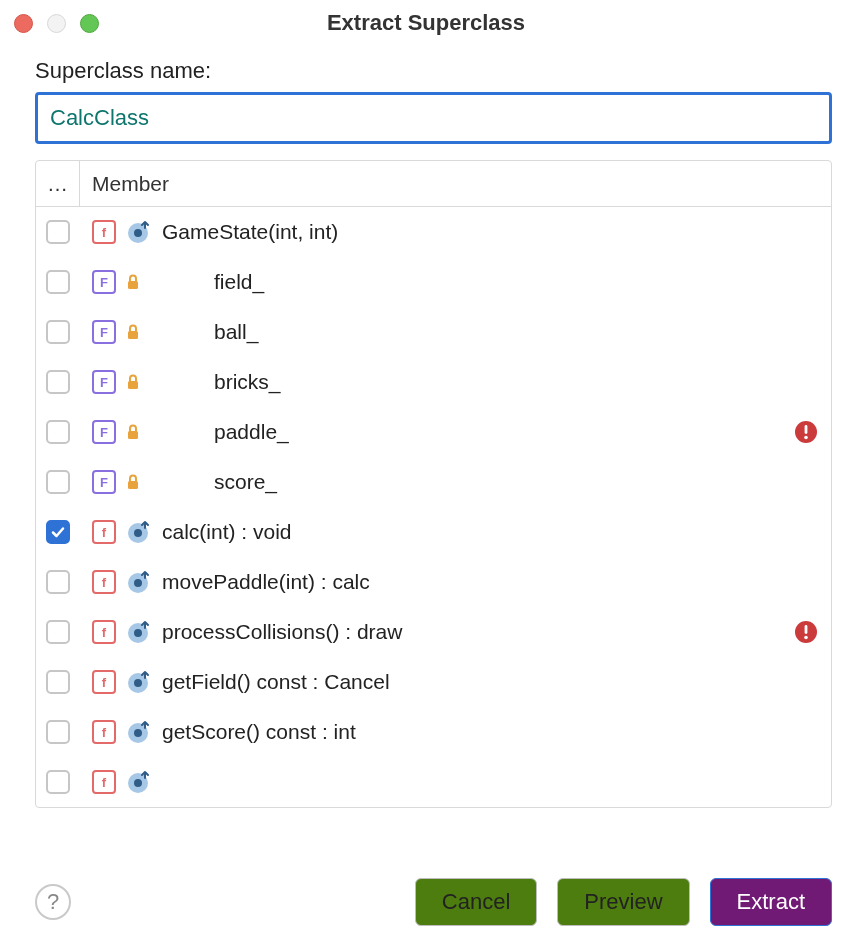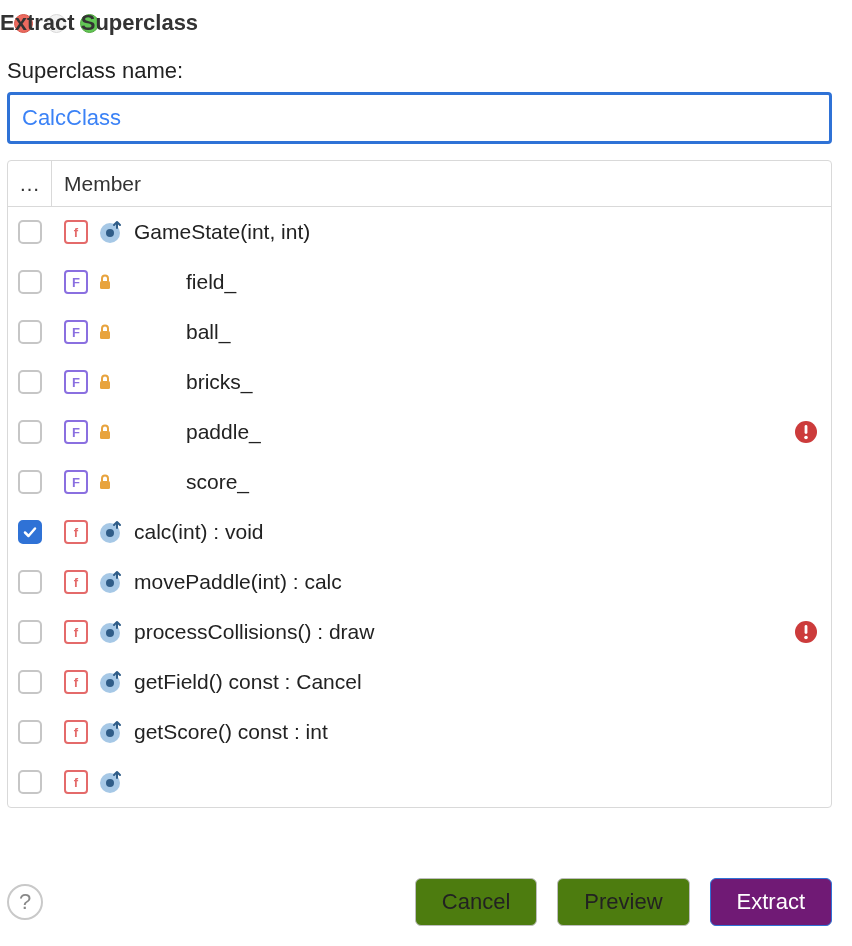--- a/index.html
+++ b/index.html
@@ -27,44 +27,45 @@
   }
   .traffic-light {
     width: 19px; height: 19px; border-radius: 50%;
   }
   .tl-close { background: #ec6a5f; border: 1px solid #d55447; }
   .tl-min  { background: #f3f3f3; border: 1px solid #d8d8d8; }
   .tl-zoom { background: #62c755; border: 1px solid #51a73f; }
   .title {
     position: absolute;
     left: 0; right: 0;
+    text-align: center;
     font-size: 22px;
     font-weight: 600;
     color: #333;
     pointer-events: none;
   }
   .content {
     flex: 1;
-    padding: 12px 20px 20px 7px;
+    padding: 12px 20px 20px 35px;
     display: flex;
     flex-direction: column;
   }
   .form-label {
     font-size: 22px;
     color: #222;
     margin-bottom: 8px;
   }
   .text-input {
     width: 100%;
     font-size: 22px;
     padding: 10px 12px;
     border: 3px solid #2f72d6;
     border-radius: 4px;
     outline: none;
-    color: #3b82f6;
+    color: #0f766e;
   }
   .table-wrap {
     border: 1px solid #d9d9d9;
     border-radius: 4px;
     margin-top: 16px;
     overflow: hidden;
   }
   .table-header {
     display: flex;
     align-items: center;

